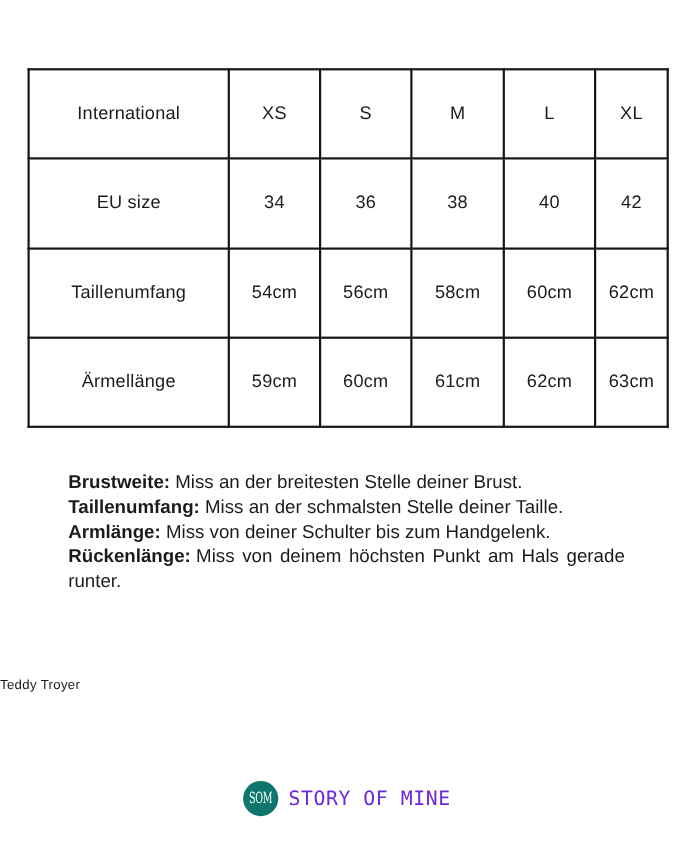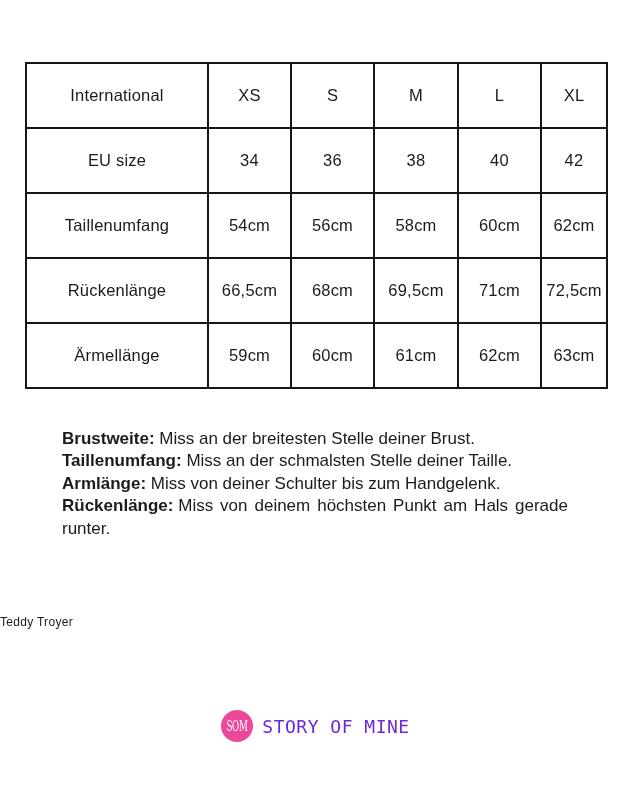--- a/index.html
+++ b/index.html
@@ -74,21 +74,21 @@
     width: 100%;
     display: flex;
     justify-content: center;
     align-items: center;
     gap: 9px;
   }
   .brand-circle {
     width: 32px;
     height: 32px;
     border-radius: 50%;
-    background: #ec4899;
+    background: #0f766e;
     display: flex;
     align-items: center;
     justify-content: center;
     flex: 0 0 auto;
   }
   .brand-monogram {
     color: #ffffff;
     font-family: "DejaVu Serif", serif;
     font-size: 14px;
     letter-spacing: -0.5px;
@@ -136,28 +136,20 @@
       </tr>
       <tr>
         <td>Taillenumfang</td>
         <td>54cm</td>
         <td>56cm</td>
         <td>58cm</td>
         <td>60cm</td>
         <td>62cm</td>
       </tr>
       <tr>
-        <td>Rückenlänge</td>
-        <td>66,5cm</td>
-        <td>68cm</td>
-        <td>69,5cm</td>
-        <td>71cm</td>
-        <td>72,5cm</td>
-      </tr>
-      <tr>
         <td>Ärmellänge</td>
         <td>59cm</td>
         <td>60cm</td>
         <td>61cm</td>
         <td>62cm</td>
         <td>63cm</td>
       </tr>
     </tbody>
   </table>
 

